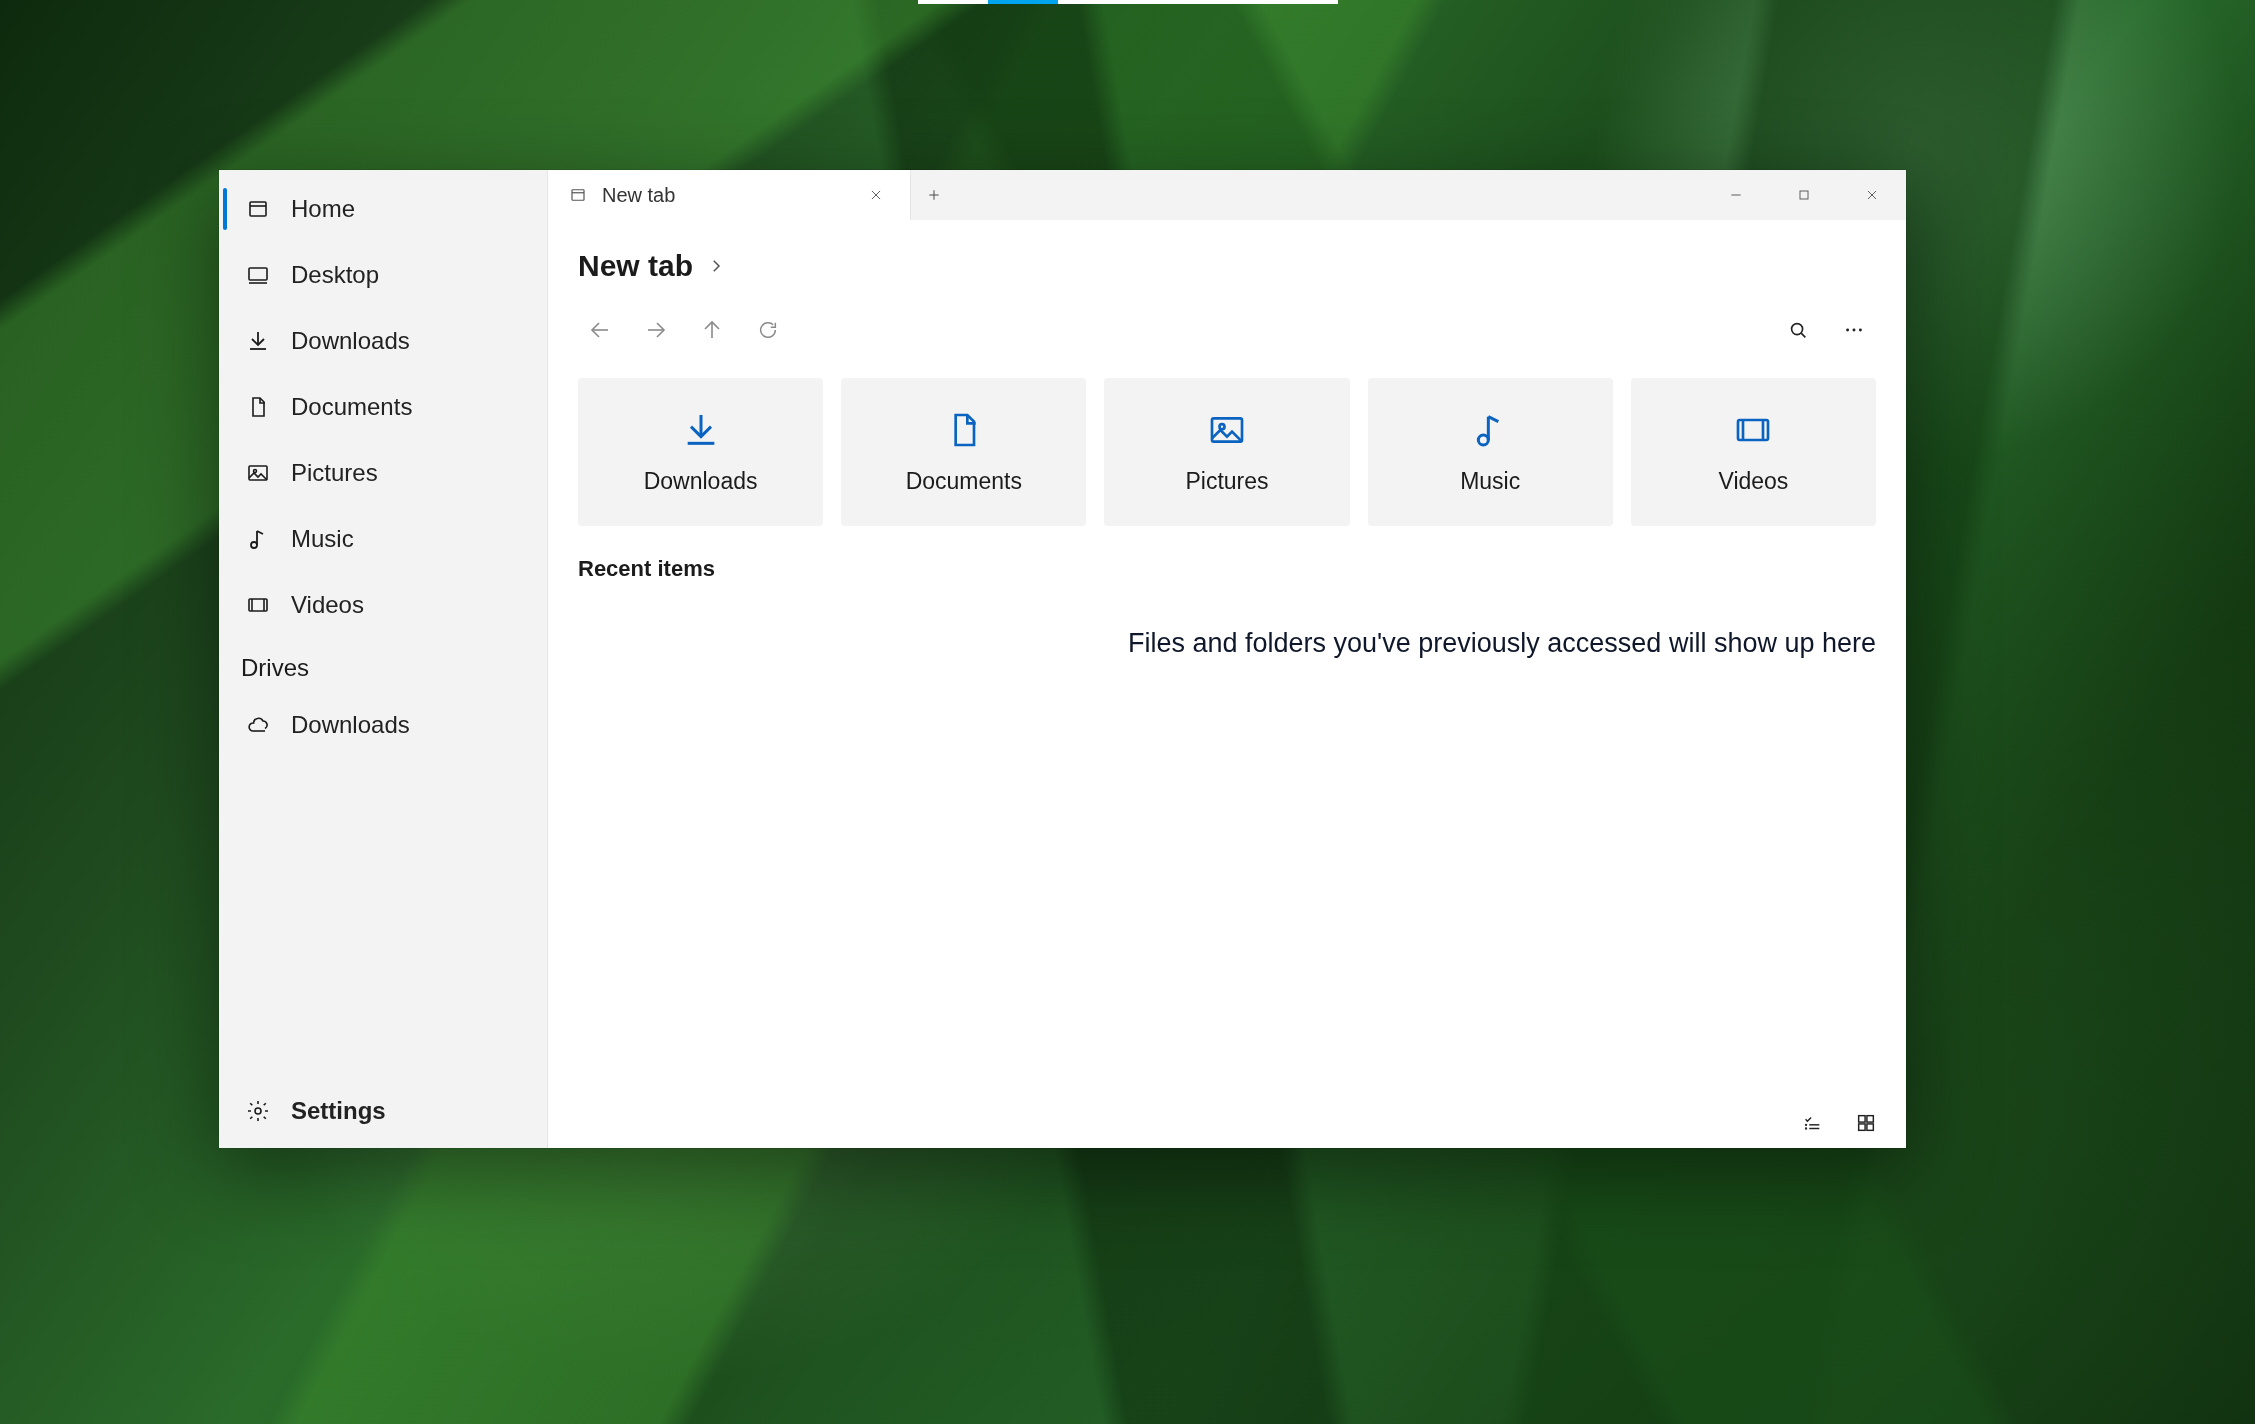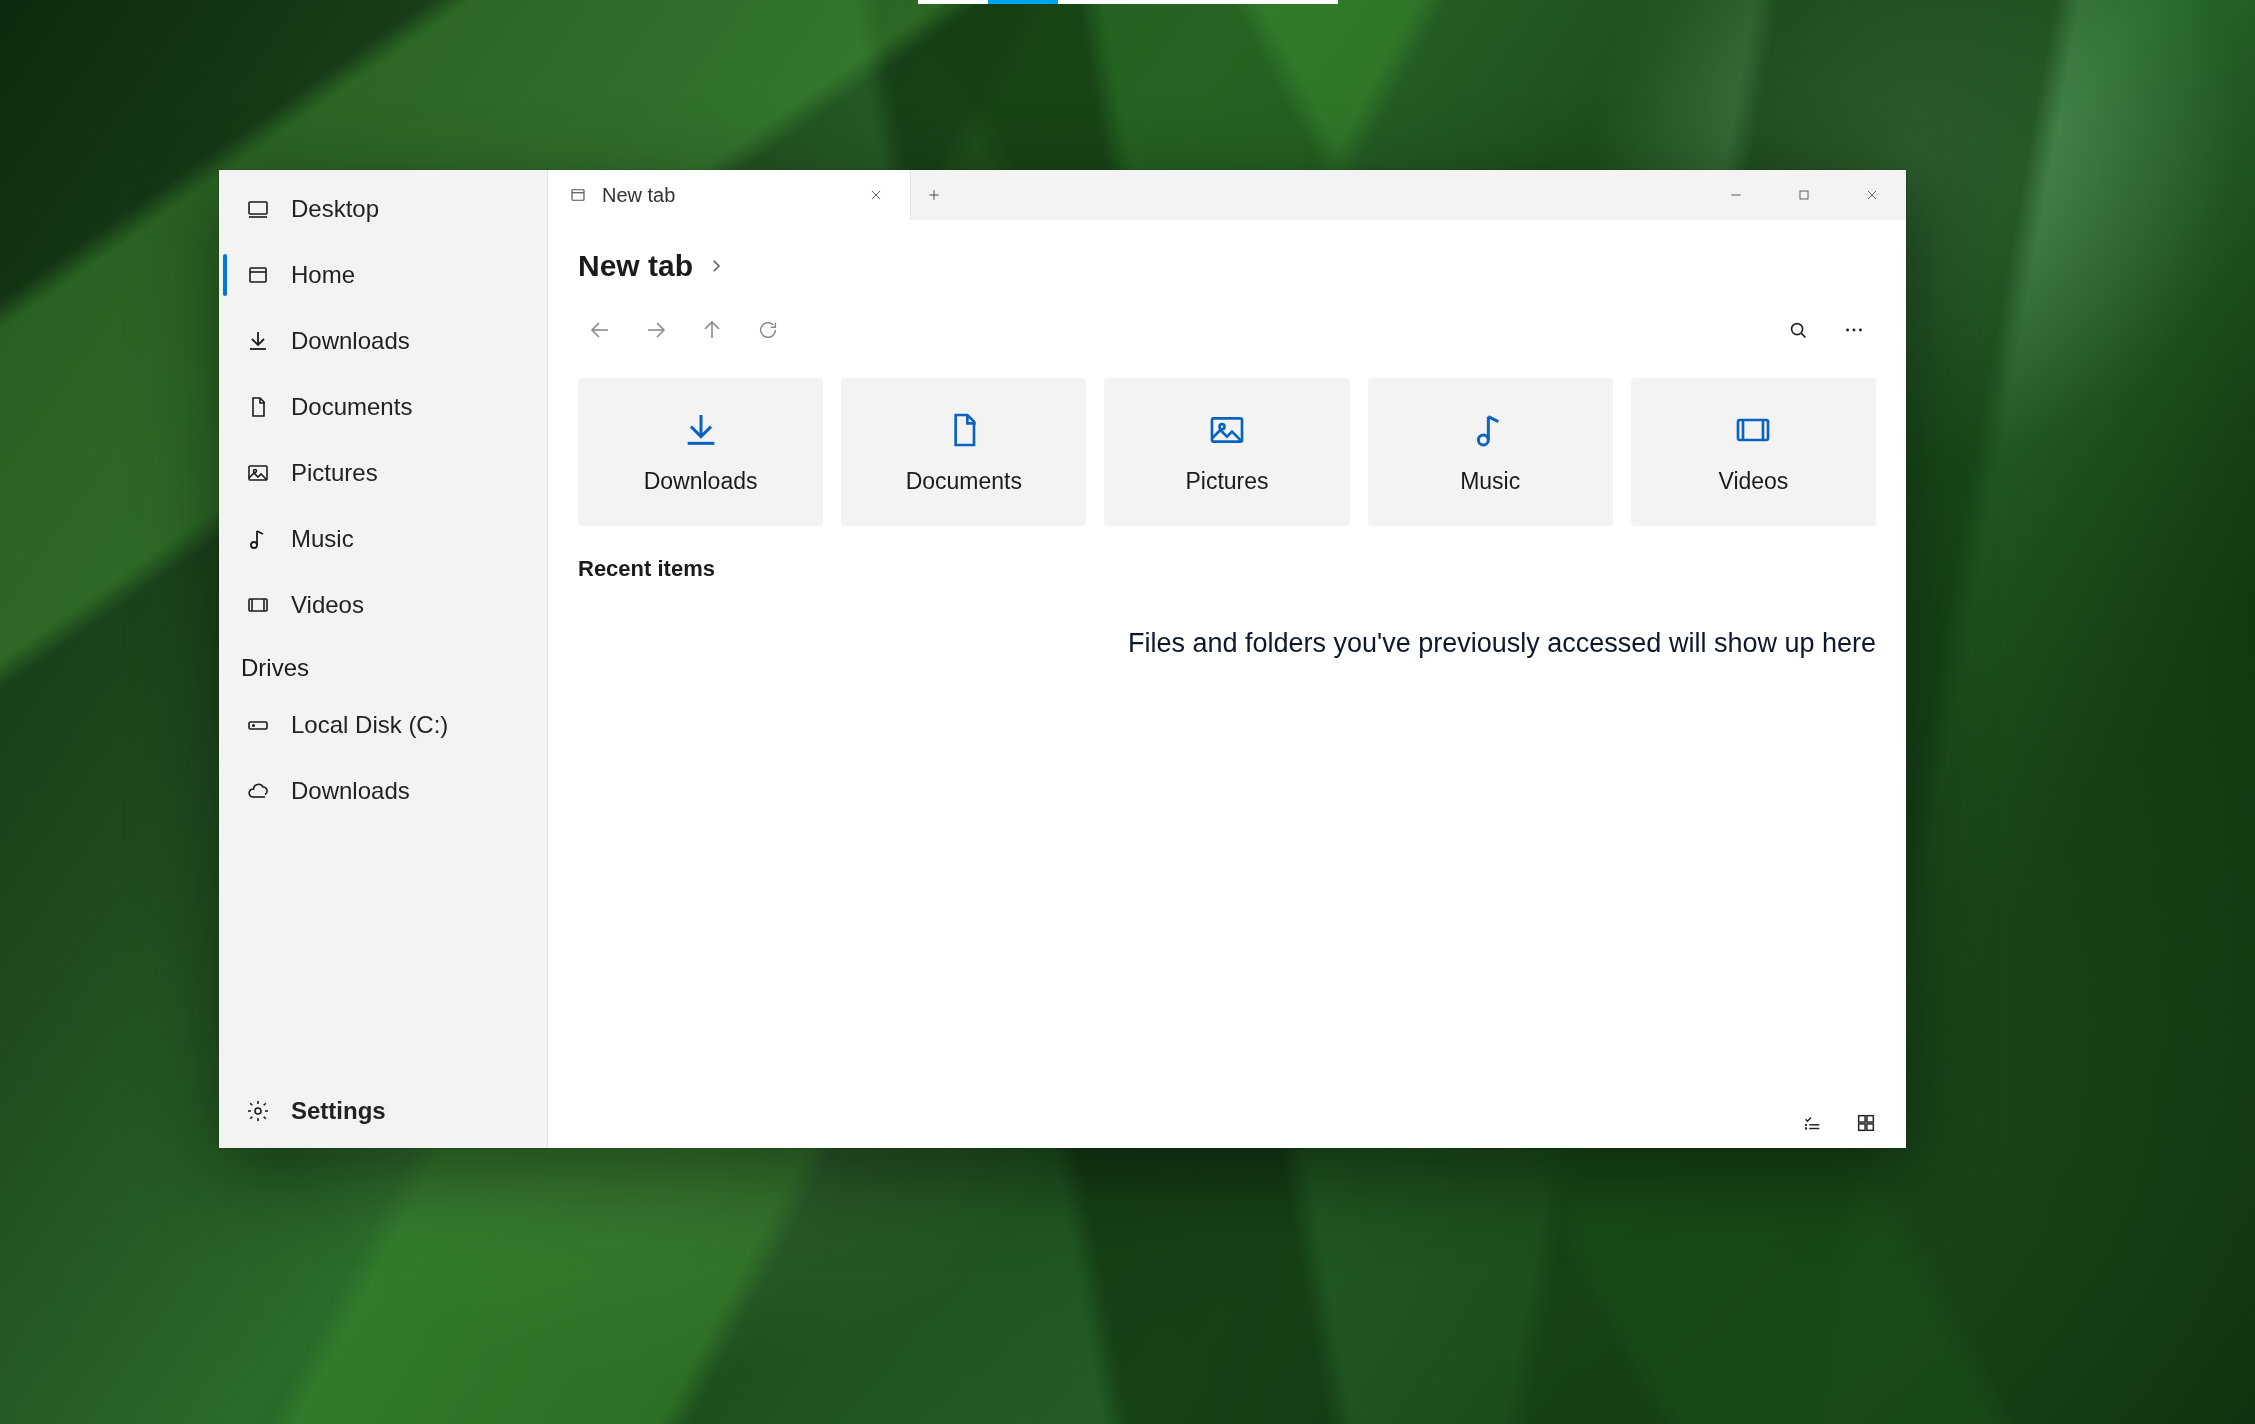--- a/index.html
+++ b/index.html
@@ -160,38 +160,38 @@
     <div class="seg seg4"></div>
       <div class="seg seg5"></div>
       <div class="seg seg6"></div>
   </div>
 
   <div class="window">
 
     <div class="sidebar">
       <div class="sidebar-scroll">
 
+        <div class="side-item selected">
+          <span class="ico">
+            <svg viewBox="0 0 24 24" width="24" height="24" fill="none" stroke="currentColor" stroke-width="1.6">
+                <rect x="4" y="5" width="16" height="14" rx="1"></rect>
+                <line x1="4" y1="9" x2="20" y2="9"></line>
+              </svg>
+          </span>
+          <span>Home</span>
+        </div>
+
         <div class="side-item">
           <span class="ico">
             <svg viewBox="0 0 24 24" width="24" height="24" fill="none" stroke="currentColor" stroke-width="1.6">
                 <rect x="3" y="5" width="18" height="12" rx="1"></rect>
                 <line x1="3" y1="20" x2="21" y2="20"></line>
               </svg>
           </span>
           <span>Desktop</span>
-        </div>
-
-        <div class="side-item selected">
-          <span class="ico">
-            <svg viewBox="0 0 24 24" width="24" height="24" fill="none" stroke="currentColor" stroke-width="1.6">
-                <rect x="4" y="5" width="16" height="14" rx="1"></rect>
-                <line x1="4" y1="9" x2="20" y2="9"></line>
-              </svg>
-          </span>
-          <span>Home</span>
         </div>
 
         <div class="side-item">
           <span class="ico">
             <svg viewBox="0 0 24 24" width="24" height="24" fill="none" stroke="currentColor" stroke-width="1.8">
                 <line x1="12" y1="3" x2="12" y2="15"></line>
                 <polyline points="6 10 12 16 18 10"></polyline>
                 <line x1="4" y1="20" x2="20" y2="20"></line>
               </svg>
           </span>
@@ -236,29 +236,20 @@
                 <rect x="3" y="6" width="18" height="12" rx="1"></rect>
                 <line x1="6" y1="6" x2="6" y2="18"></line>
                 <line x1="18" y1="6" x2="18" y2="18"></line>
               </svg>
           </span>
           <span>Videos</span>
         </div>
 
         <div class="side-header">Drives</div>
 
-        <div class="side-item">
-          <span class="ico">
-            <svg viewBox="0 0 24 24" width="24" height="24" fill="none" stroke="currentColor" stroke-width="1.6">
-                <rect x="3" y="9" width="18" height="7" rx="1.5"></rect>
-                <circle cx="7.5" cy="12.5" r="0.8" fill="currentColor"></circle>
-              </svg>
-          </span>
-          <span>Local Disk (C:)</span>
-        </div>
 
         <div class="side-item">
           <span class="ico">
             <svg viewBox="0 0 24 24" width="24" height="24" fill="none" stroke="currentColor" stroke-width="1.6">
                 <path d="M7 18a4 4 0 1 1 .6-7.97A5 5 0 0 1 17 8a4 4 0 0 1 2 7.5"></path>
                 <path d="M7 18h12"></path>
               </svg>
           </span>
           <span>Downloads</span>
         </div>

